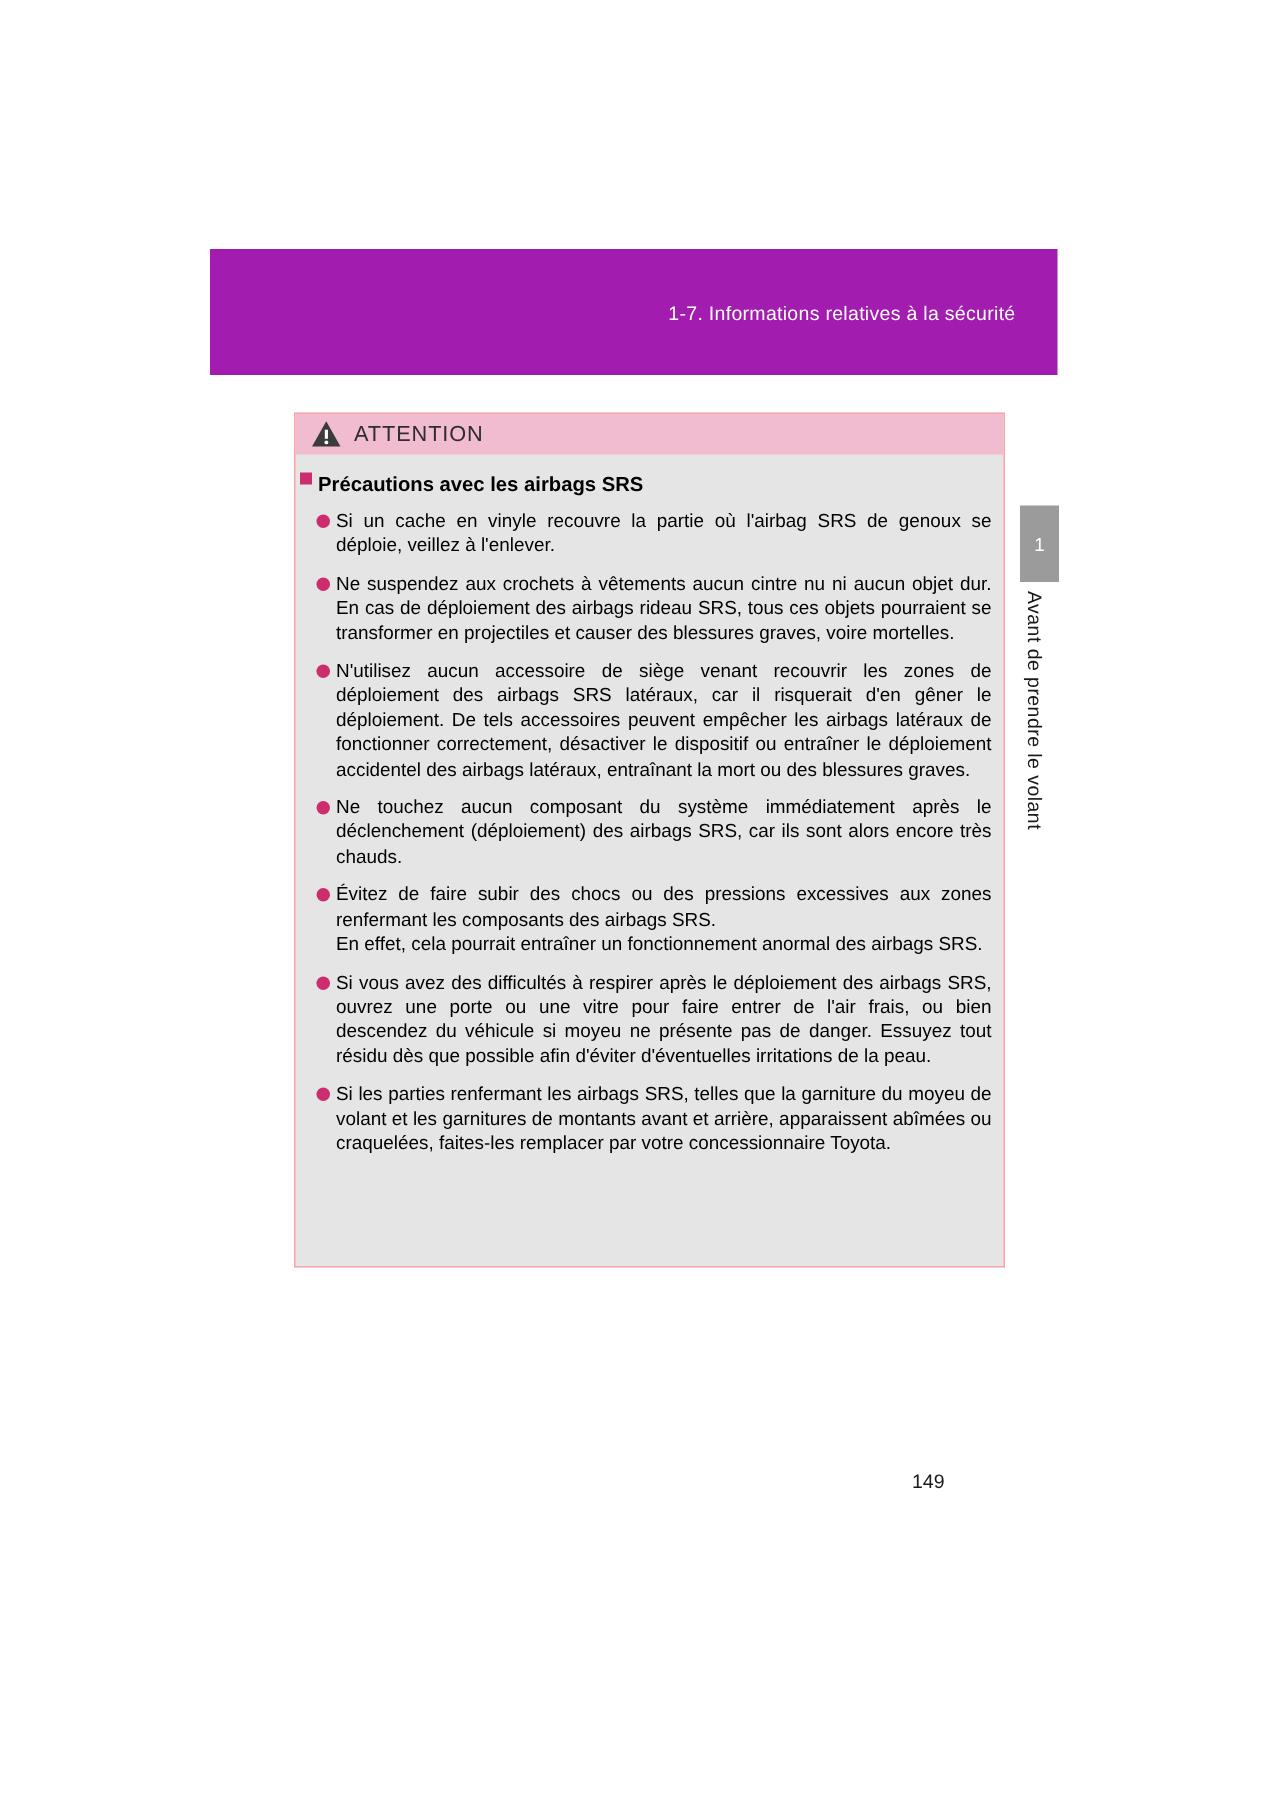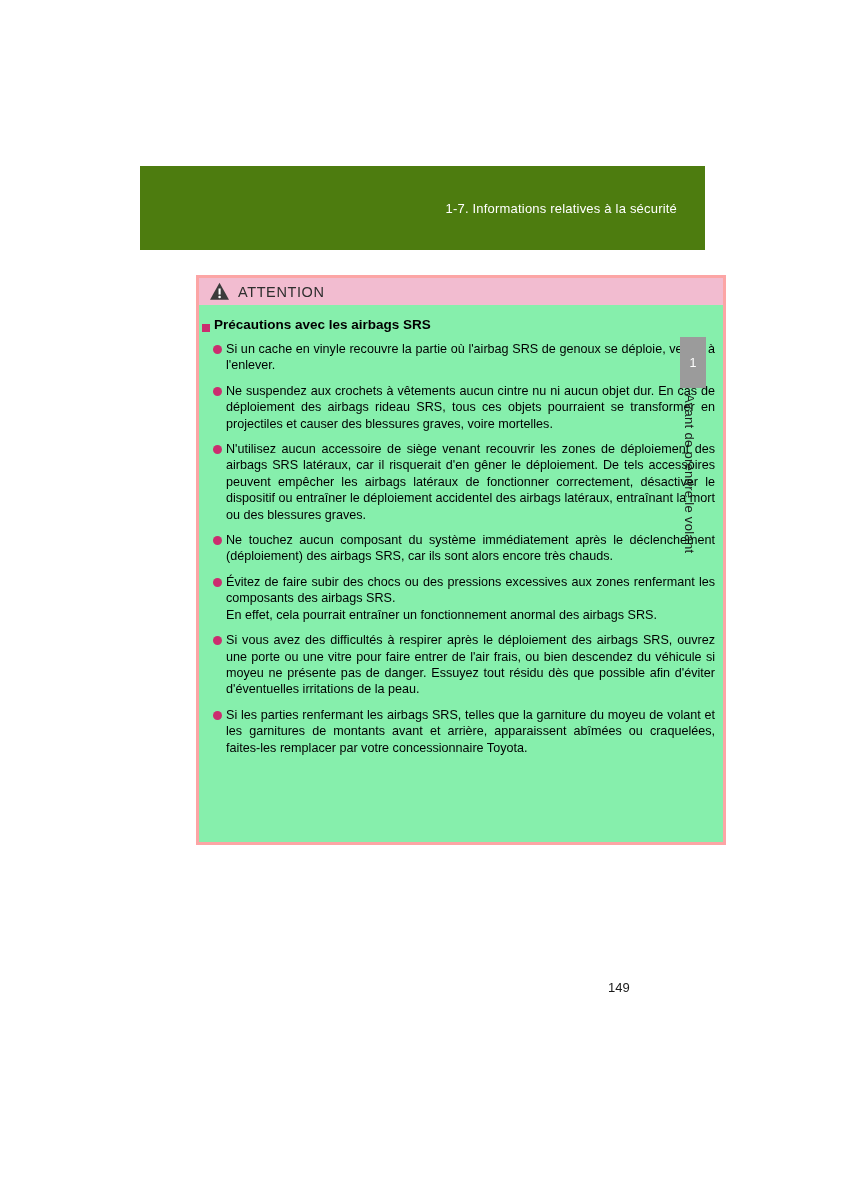--- a/index.html
+++ b/index.html
@@ -12,42 +12,42 @@
     overflow: hidden;
   }
 
   
   .header-band {
     position: absolute;
     left: 140px;
     top: 166px;
     width: 565px;
     height: 84px;
-    background: #4d7c0f;
+    background: #a21caf;
     display: flex;
     align-items: center;
     justify-content: flex-end;
     padding-right: 28px;
     box-sizing: border-box;
   }
   .header-band .breadcrumb-text {
     color: #ffffff;
     font-size: 13px;
     letter-spacing: 0.2px;
   }
 
   
   .attention-box {
     position: absolute;
     left: 196px;
     top: 275px;
-    width: 530px;
+    width: 474px;
     min-height: 570px;
-    border: 3px solid #fca5a5;
-    background: #86efac;
+    border: 1px solid #fca5a5;
+    background: #e5e5e5;
     box-sizing: border-box;
   }
   .attention-bar {
     height: 27px;
     background: #f2bcd0;
     display: flex;
     align-items: center;
     gap: 8px;
     padding-left: 10px;
   }
@@ -56,21 +56,21 @@
     color: #2e2e2e;
     letter-spacing: 0.6px;
   }
   .warn-icon { display: inline-flex; align-items: center; }
 
   .attention-body {
     padding: 10px 8px 14px 3px;
   }
   .section-heading {
     display: flex;
-    align-items: flex-end;
+    align-items: flex-start;
     font-weight: bold;
     font-size: 13.5px;
     color: #000000;
     margin: 2px 0 9px 0;
   }
   .sq-bullet {
     width: 8px;
     height: 8px;
     background: #cb2d6f;
     display: inline-block;

